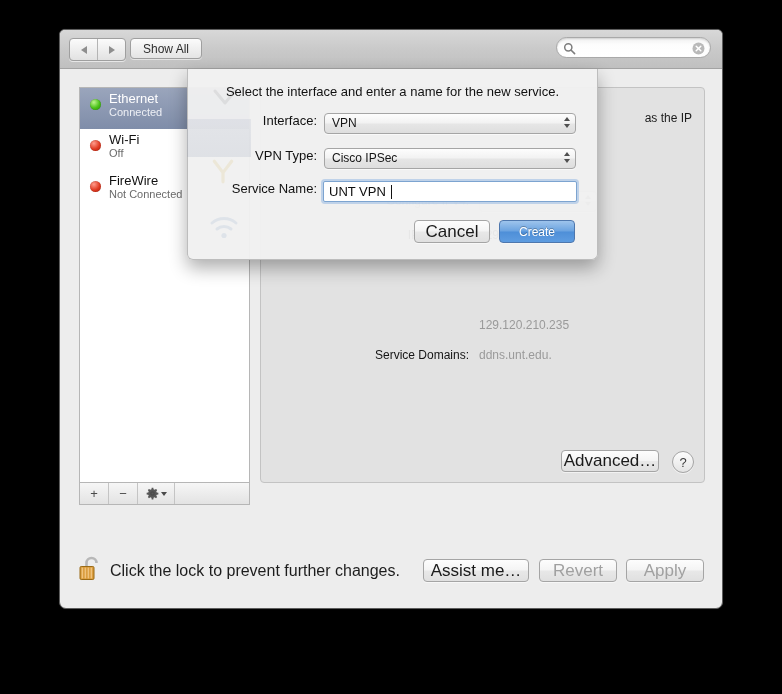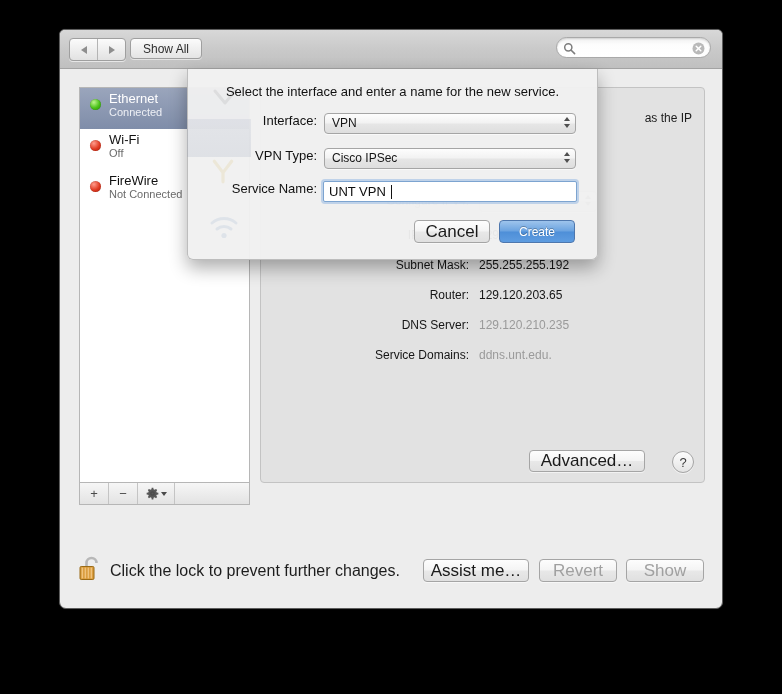--- a/index.html
+++ b/index.html
@@ -329,23 +329,23 @@
     cursor: default;
     box-sizing: border-box;
     display: inline-flex;
     align-items: center;
     justify-content: center;
   }
   .btn.disabled { color: #a0a0a0; }
 
   .advanced-btn {
     position: absolute;
-    right: 59px;
+    right: 45px;
     bottom: 10px;
-    width: 116px;
+    width: 98px;
     height: 22px;
   }
   .help-btn {
     position: absolute;
     right: 10px;
     bottom: 9px;
     width: 22px;
     height: 22px;
     border-radius: 50%;
     border: 1px solid #a5a5a5;
@@ -580,30 +580,21 @@
             <span class="st-up"></span>
               <span class="st-dn"></span>
           </span>
         </div>
       </div>
 
       <div class="field-row" style="top:140px;">
         <span class="field-label">IP Address:</span>
         <span class="field-value">129.120.203.99</span>
       </div>
-      <div class="field-row" style="top:170px;">
-        <span class="field-label">Subnet Mask:</span>
-        <span class="field-value">255.255.255.192</span>
-      </div>
-      <div class="field-row" style="top:200px;">
-        <span class="field-label">Router:</span>
-        <span class="field-value">129.120.203.65</span>
-      </div>
       <div class="field-row" style="top:230px;">
-        <span class="field-label">DNS Server:</span>
         <span class="field-value dim">129.120.210.235</span>
       </div>
       <div class="field-row" style="top:260px;">
         <span class="field-label">Service Domains:</span>
         <span class="field-value dim">ddns.unt.edu.</span>
       </div>
 
       <div class="btn advanced-btn">Advanced…</div>
       <div class="help-btn">?</div>
     </div>
@@ -674,16 +665,16 @@
       <path d="M8.5 12 V8 a5 5 0 0 1 10 0" fill="none" stroke="#b8b8b8" stroke-width="2.6"></path>
       <rect x="2" y="11.5" width="14" height="13" rx="1.2" fill="#d89a3a" stroke="#9a6a16" stroke-width="1"></rect>
       <rect x="3.6" y="12.6" width="1.5" height="10.8" fill="#efc27c"></rect>
       <rect x="6.6" y="12.6" width="1.5" height="10.8" fill="#efc27c"></rect>
       <rect x="9.6" y="12.6" width="1.5" height="10.8" fill="#efc27c"></rect>
       <rect x="12.6" y="12.6" width="1.5" height="10.8" fill="#efc27c"></rect>
     </svg>
     <div class="lock-text">Click the lock to prevent further changes.</div>
     <div class="btn assist-btn">Assist me…</div>
     <div class="btn revert-btn disabled">Revert</div>
-    <div class="btn apply-btn disabled">Show</div>
+    <div class="btn apply-btn disabled">Apply</div>
   </div>
 
 </div>
 
 </body></html>

